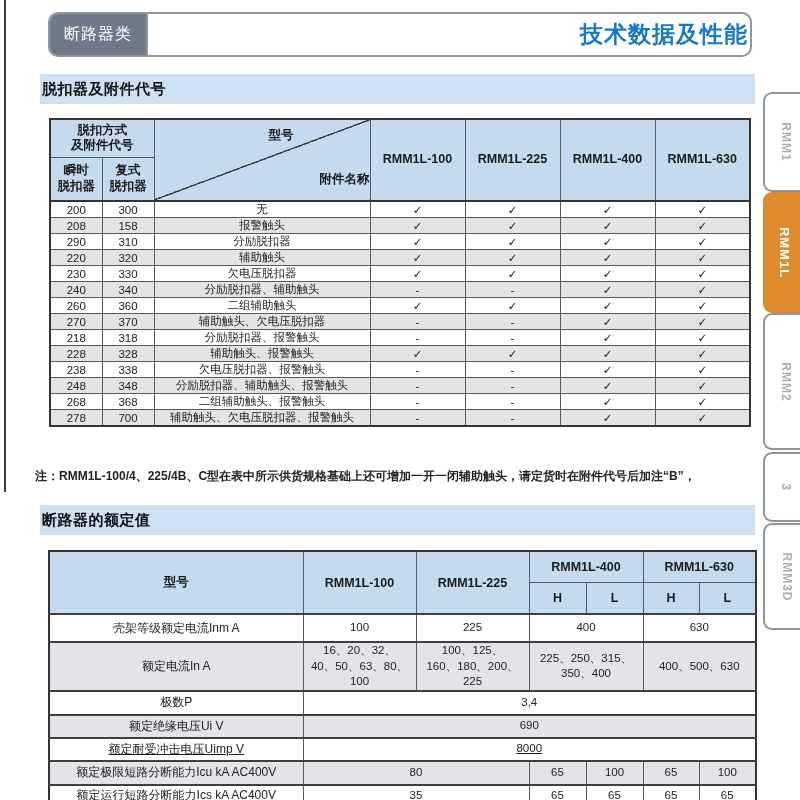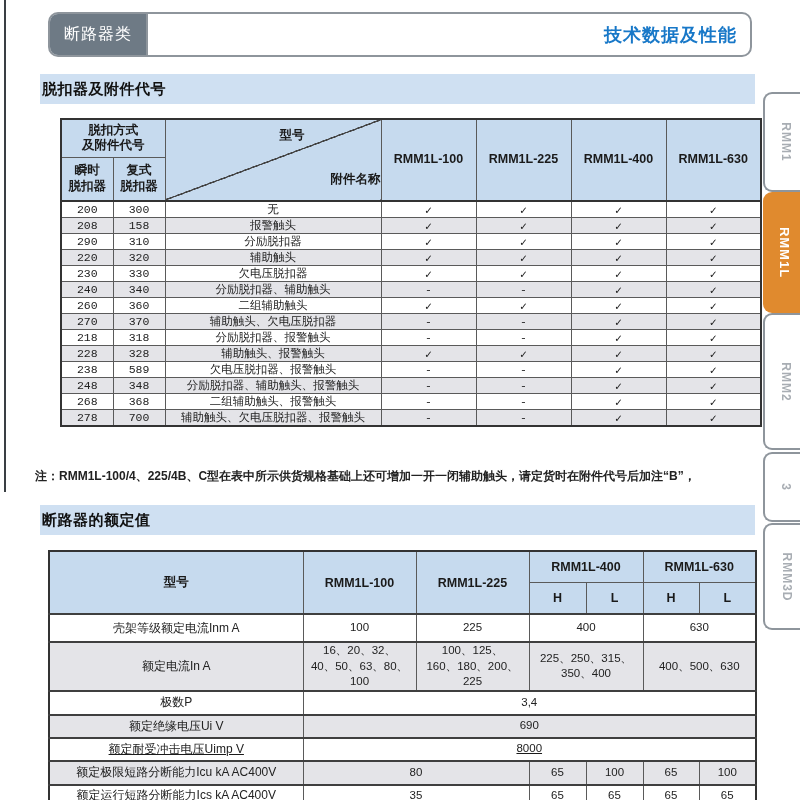--- a/index.html
+++ b/index.html
@@ -9,39 +9,39 @@
 
   .left-rule{position:absolute;left:4px;top:0;width:2px;height:492px;background:#3a3f44;}
 
   
   .header-box{position:absolute;left:48px;top:12px;width:704px;height:45px;
       border:2px solid #8e959c;border-radius:10px;display:flex;align-items:stretch;
       box-sizing:border-box;overflow:hidden;background:#fff;}
   .header-left{width:96px;background:#6e7a85;color:#fff;display:flex;align-items:center;
       justify-content:center;font-size:16px;letter-spacing:1px;border-right:2px solid #8e959c;}
   .header-right{flex:1;display:flex;align-items:center;justify-content:flex-end;
-      padding-right:13px;color:#1878c8;font-weight:bold;font-size:18px;letter-spacing:1px;}
+      padding-right:2px;color:#1878c8;font-weight:bold;font-size:23px;letter-spacing:1px;}
 
   
   .section-bar{position:absolute;left:40px;width:715px;height:30px;background:#cfe0f2;
       font-size:15px;font-weight:bold;color:#111;line-height:30px;padding-left:2px;
       box-sizing:border-box;letter-spacing:0.5px;}
   .s1{top:74px;}
   .s2{top:505px;}
 
   
   table{border-collapse:collapse;table-layout:fixed;}
-  .t1{position:absolute;left:60px;top:118px;width:700px;border:2px solid #333;}
+  .t1{position:absolute;left:49px;top:118px;width:700px;border:2px solid #333;}
   .t1 th,.t1 td{border:1px solid #5a5a5a;text-align:center;vertical-align:middle;
       white-space:pre-line;padding:0 2px;overflow:hidden;}
   .t1 thead th{background:#c6daee;font-size:12.5px;font-weight:bold;line-height:1.25;}
   .t1 thead tr:first-child{height:38px;}
   .t1 thead tr:last-child{height:44px;}
   .t1 thead{border-bottom:2px solid #333;}
-  .t1 tbody tr{height:15px;font-family:Liberation Mono, monospace;}
+  .t1 tbody tr{height:15px;}
   .t1 tbody td{font-size:11.5px;color:#222;}
   .t1 tbody tr.alt td{background:#e4e4e8;}
   .t1 .diag{position:relative;padding:0;
       background-image:linear-gradient(to bottom right,transparent 49.4%,#444 49.4%,#444 50.4%,transparent 50.4%);
       background-color:#c6daee;}
   .t1 .diag .diag-top{position:absolute;top:8px;left:0;right:0;text-align:center;text-indent:38px;}
   .t1 .diag .diag-bottom{position:absolute;bottom:12px;left:0;right:0;text-align:right;text-indent:-46px;}
 
   
   .note{position:absolute;left:35px;top:468px;width:725px;font-size:12px;font-weight:600;
@@ -197,21 +197,21 @@
           <td>228</td>
           <td>328</td>
           <td>辅助触头、报警触头</td>
           <td>✓</td>
           <td>✓</td>
           <td>✓</td>
           <td>✓</td>
         </tr>
         <tr>
           <td>238</td>
-          <td>589</td>
+          <td>338</td>
           <td>欠电压脱扣器、报警触头</td>
           <td>-</td>
           <td>-</td>
           <td>✓</td>
           <td>✓</td>
         </tr>
         <tr class="alt">
           <td>248</td>
           <td>348</td>
           <td>分励脱扣器、辅助触头、报警触头</td>

